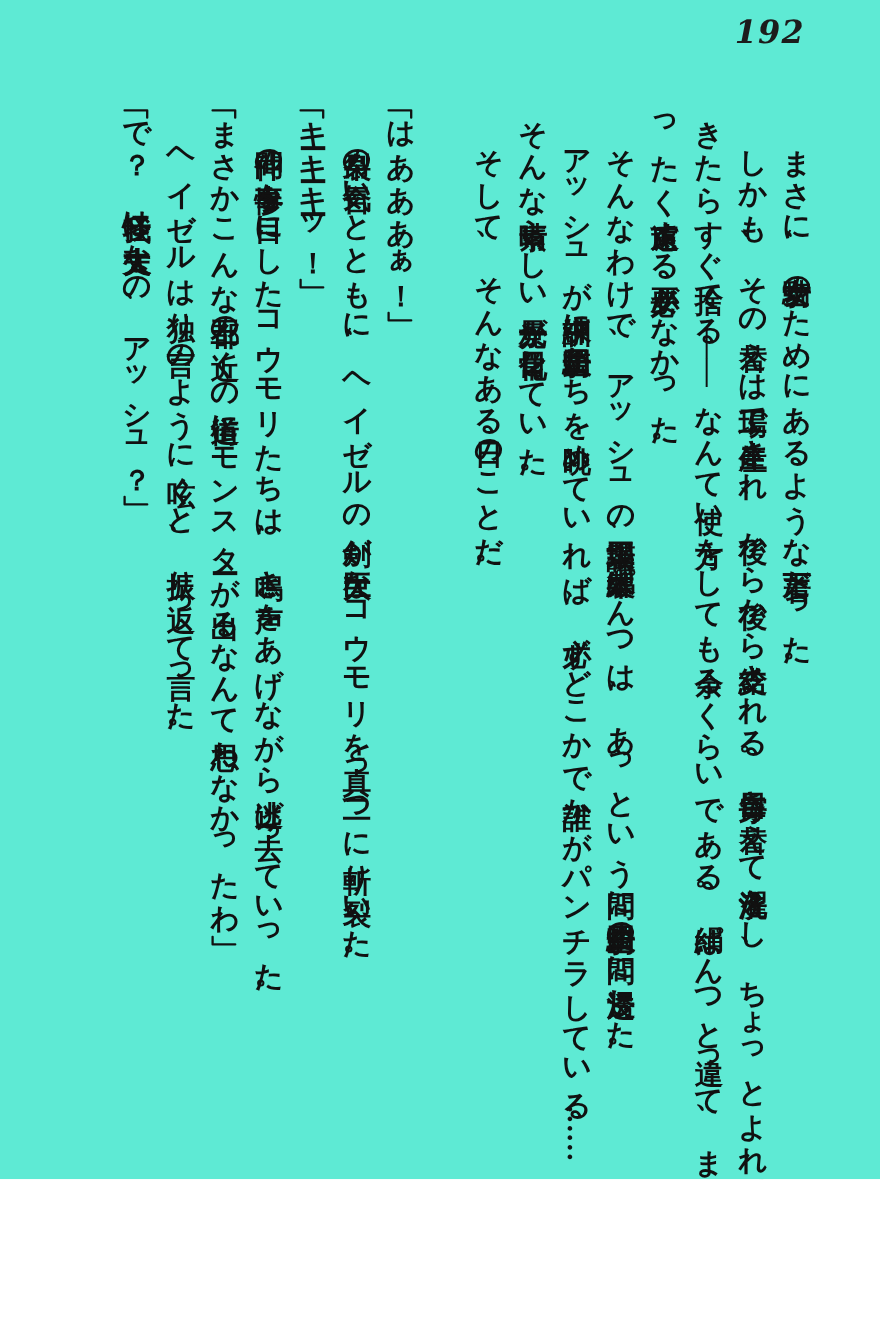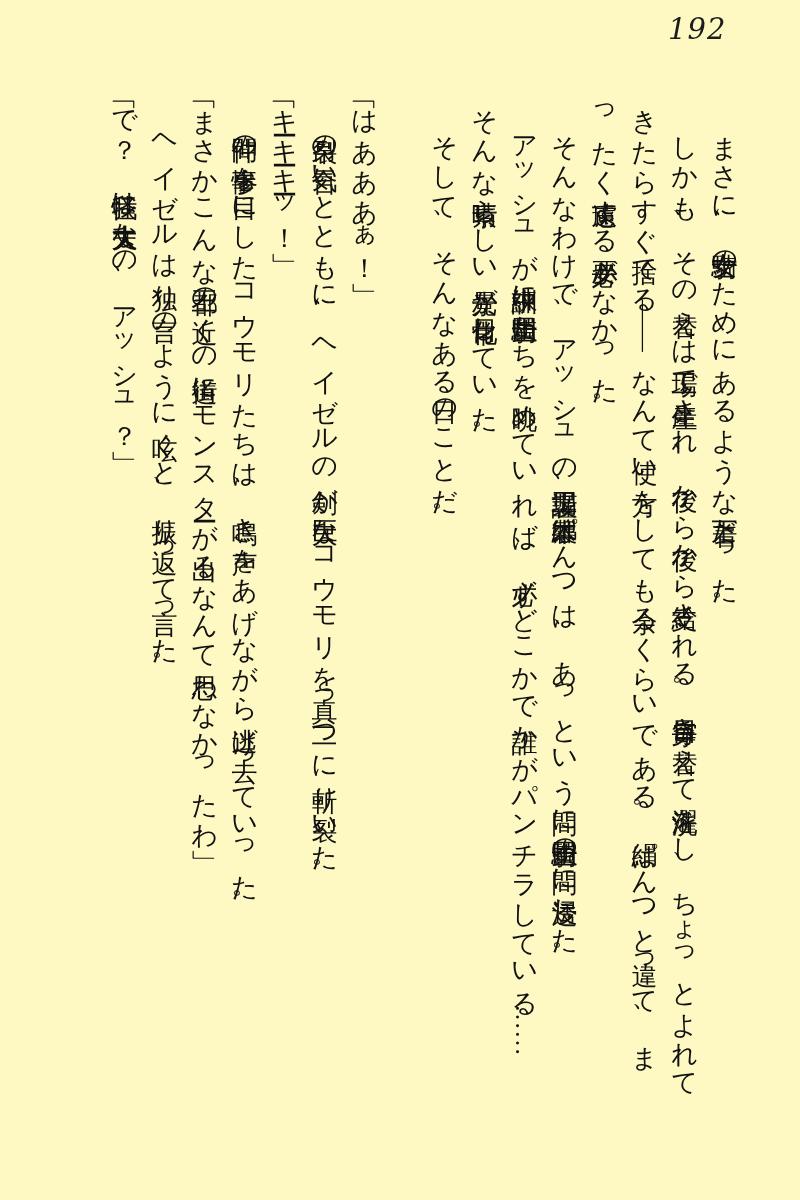--- a/index.html
+++ b/index.html
@@ -3,23 +3,24 @@
 <meta charset="utf-8">
 <style>
   html, body {
     margin: 0;
     padding: 0;
     background: #ffffff;
   }
   .page {
     position: relative;
     width: 800px;
-    height: 1200px;
-    background: #fef9c3;
+    height: 1072px;
+    background: #5eead4;
     overflow: hidden;
+    font-weight: bold;
   }
   .page-number {
     position: absolute;
     top: 12px;
     left: 668px;
     font-family: "DejaVu Serif", "Liberation Serif", serif;
     font-style: italic;
     font-size: 29px;
     letter-spacing: 1px;
     color: #1c1c1c;

